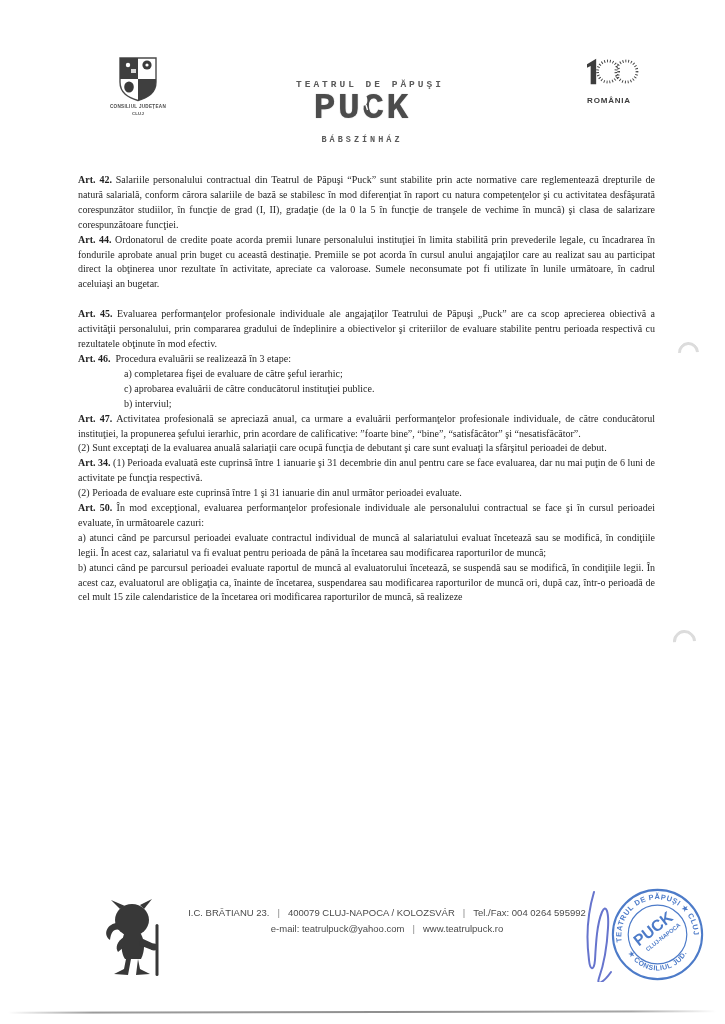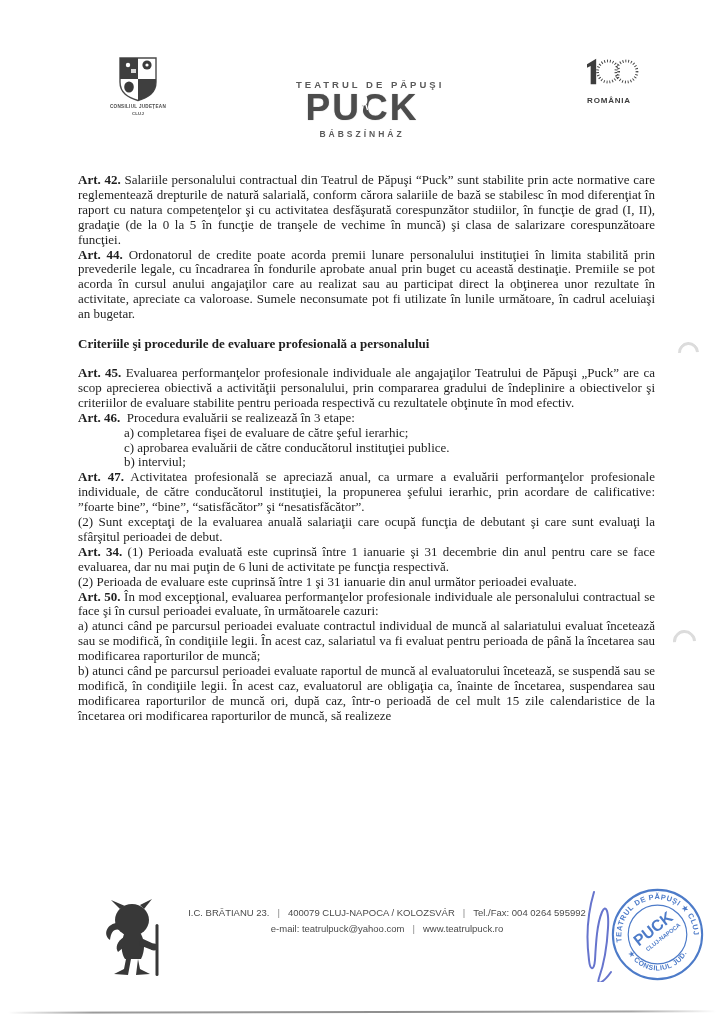--- a/index.html
+++ b/index.html
@@ -10,37 +10,37 @@
   .page { position:absolute; inset:0; }
 
   
   .county-logo { position:absolute; left:102px; top:56px; width:72px; text-align:center; }
   .county-logo svg { display:block; margin:0 auto; }
   .county-caption { font-family:"Liberation Sans",sans-serif; font-weight:bold;
     font-size:4.6px; line-height:5.4px; color:#4a4a4a; letter-spacing:.3px; margin-top:2px;
     filter:blur(.3px); }
 
   .theatre-logo { position:absolute; left:296px; top:79px; width:132px; text-align:center;
-    font-family:Liberation Sans, sans-serif; color:#555; }
+    font-family:Liberation Mono, monospace; color:#555; }
   .theatre-top { font-size:9.5px; letter-spacing:3px; font-weight:600; white-space:nowrap;
     color:#5a5a5a; }
   .theatre-name { position:relative; font-size:37px; line-height:30px; font-weight:900;
     letter-spacing:2px; color:#4c4c4c; margin-top:3px;
     text-shadow:0 0 1px rgba(70,70,70,.55); }
   .jester { position:absolute; left:62px; top:-3px; }
-  .theatre-bottom { font-size:8.5px; letter-spacing:3px; font-weight:600; margin-top:6px;
+  .theatre-bottom { font-size:8.5px; letter-spacing:3px; font-weight:600; margin-top:12px;
     color:#5a5a5a; white-space:nowrap; }
 
   .centenary-logo { position:absolute; left:575px; top:55px; width:68px; text-align:center; }
   .centenary-caption { font-family:"Liberation Sans",sans-serif; font-weight:bold;
     font-size:8px; letter-spacing:.8px; color:#3c3c3c; margin-top:4px; }
 
   
   .doc-body { position:absolute; left:78px; top:173px; width:577px;
-    font-size:13px; line-height:14.9px; text-align:justify; }
+    font-size:10px; line-height:14.9px; text-align:justify; }
   .para { margin:0; }
   .b { font-weight:bold; }
   .chapter { margin:15px 0 14px 0; }
   .chapter span { display:block; font-weight:bold; }
   .indent { padding-left:46px; }
 
   
   .mascot { position:absolute; left:94px; top:897px; }
   .footer-text { position:absolute; left:178px; top:905px; width:418px; text-align:center;
     font-family:"Liberation Sans",sans-serif; font-size:9.5px; line-height:16px; color:#4a4a4a; }
@@ -105,21 +105,20 @@
   </div>
 
   <div class="doc-body">
 
     <p class="para"><span class="b">Art. 42.</span> <span>Salariile personalului contractual din Teatrul de Păpuşi “Puck” sunt stabilite prin acte normative care reglementează drepturile de natură salarială, conform cărora salariile de bază se stabilesc în mod diferenţiat în raport cu natura competenţelor şi cu activitatea desfăşurată corespunzător studiilor, în funcţie de grad (I, II), gradaţie (de la 0 la 5 în funcţie de tranşele de vechime în muncă) şi clasa de salarizare corespunzătoare funcţiei.</span></p>
 
 
     <p class="para"><span class="b">Art. 44.</span> <span>Ordonatorul de credite poate acorda premii lunare personalului instituţiei în limita stabilită prin prevederile legale, cu încadrarea în fondurile aprobate anual prin buget cu această destinaţie. Premiile se pot acorda în cursul anului angajaţilor care au realizat sau au participat direct la obţinerea unor rezultate în activitate, apreciate ca valoroase. Sumele neconsumate pot fi utilizate în lunile următoare, în cadrul aceluiaşi an bugetar.</span></p>
 
     <p class="para chapter">
-        <span>Criteriile şi procedurile de evaluare profesională a personalului</span>
       </p>
 
     <p class="para"><span class="b">Art. 45.</span> <span>Evaluarea performanţelor profesionale individuale ale angajaţilor Teatrului de Păpuşi „Puck” are ca scop aprecierea obiectivă a activităţii personalului, prin compararea gradului de îndeplinire a obiectivelor şi criteriilor de evaluare stabilite pentru perioada respectivă cu rezultatele obţinute în mod efectiv.</span></p>
 
     <p class="para"><span class="b">Art. 46.</span>&nbsp; <span>Procedura evaluării se realizează în 3 etape:</span></p>
     <p class="para indent">a) completarea fişei de evaluare de către şeful ierarhic;</p>
     <p class="para indent">c) aprobarea evaluării de către conducătorul instituţiei publice.</p>
     <p class="para indent">b) interviul;</p>
 
     <p class="para"><span class="b">Art. 47.</span> <span>Activitatea profesională se apreciază anual, ca urmare a evaluării performanţelor profesionale individuale, de către conducătorul instituţiei, la propunerea şefului ierarhic, prin acordare de calificative: ”foarte bine”, “bine”, “satisfăcător” şi “nesatisfăcător”.</span></p>

